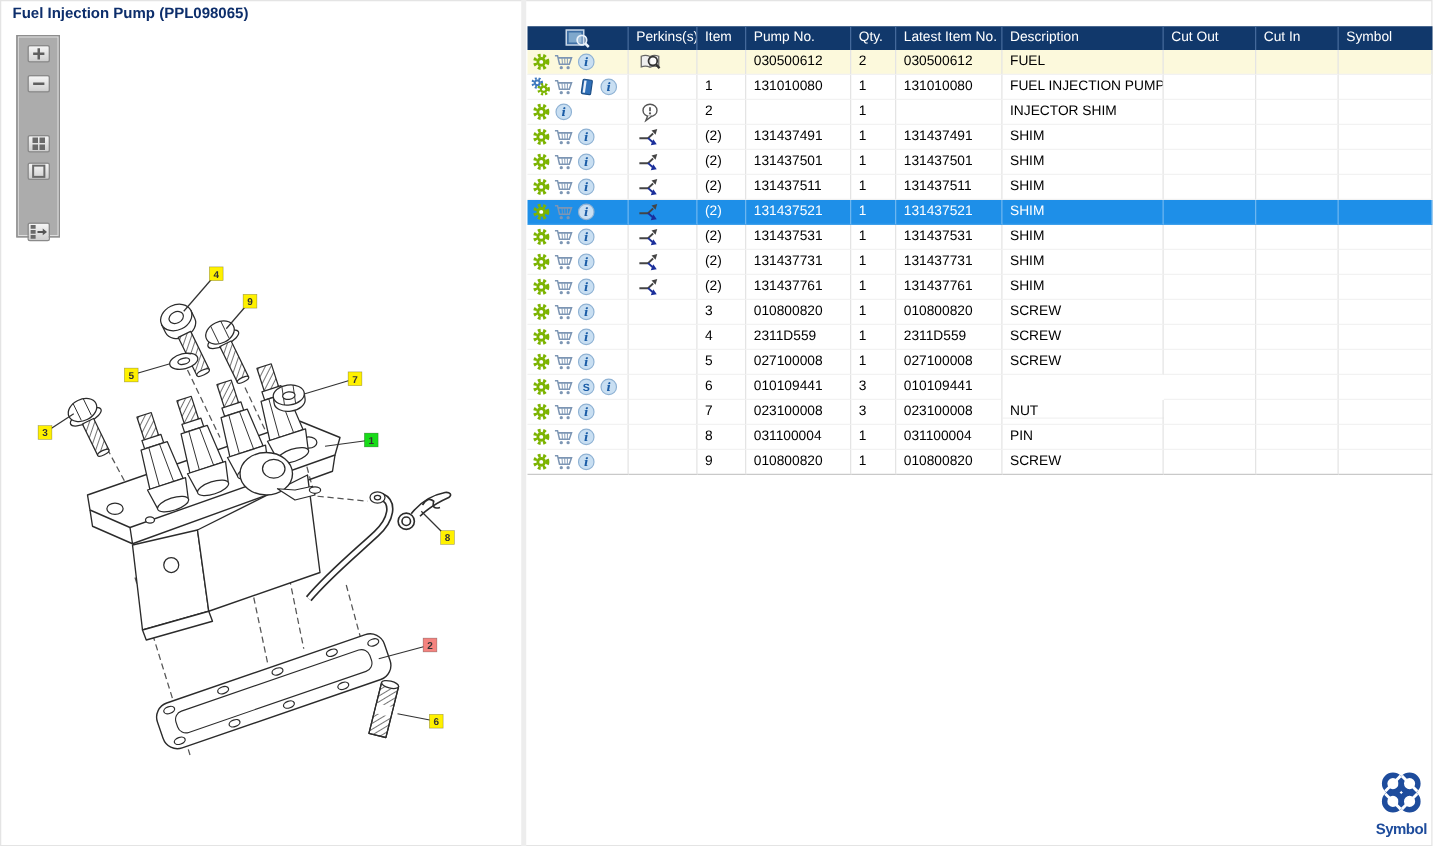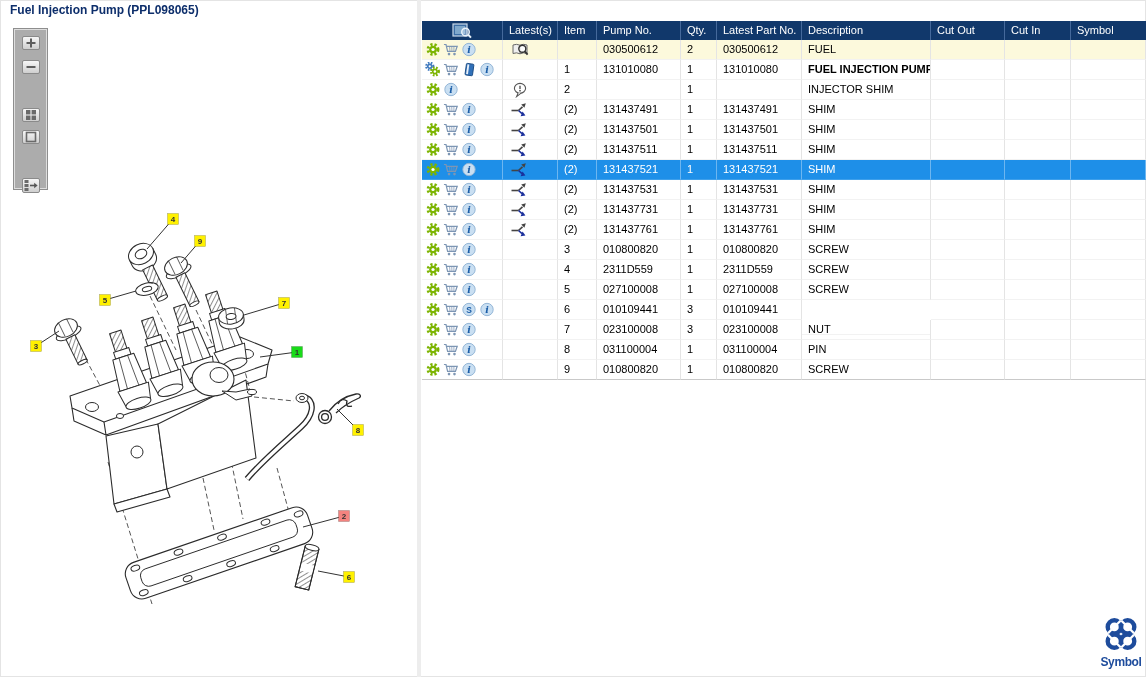--- a/index.html
+++ b/index.html
@@ -303,25 +303,25 @@
       <div class="th th-icon" style="width: 81px;">
         <span style="width:20px;height:16px;display:inline-flex">
           <svg viewBox="0 0 20 16">
             <rect x="1" y="1" width="14" height="12" fill="#3D6EA5" stroke="#C9D7E8" stroke-width="1.2"></rect>
             <rect x="3" y="3" width="10" height="8" fill="#7FA8CC"></rect>
             <circle cx="13.5" cy="9" r="3.8" fill="rgba(225,238,250,.35)" stroke="#EAF2FA" stroke-width="1.4"></circle>
             <line x1="16.2" y1="11.8" x2="19" y2="14.6" stroke="#EAF2FA" stroke-width="2"></line>
           </svg>
         </span>
       </div>
-      <div class="th" style="width: 55px;">Latest(s)</div>
+      <div class="th" style="width: 55px;">Perkins(s)</div>
       <div class="th" style="width: 39px;">Item</div>
       <div class="th" style="width: 84px;">Pump No.</div>
       <div class="th" style="width: 36px;">Qty.</div>
-      <div class="th" style="width: 85px;">Latest Part No.</div>
+      <div class="th" style="width: 85px;">Latest Item No.</div>
       <div class="th" style="width: 129px;">Description</div>
       <div class="th" style="width: 74px;">Cut Out</div>
       <div class="th" style="width: 66px;">Cut In</div>
       <div class="th" style="width: 75px;">Symbol</div>
     </div>
   <div id="table-body">
       <div class="row cream">
         <div class="cell actions-cell" style="width: 81px;">
           <span class="icon">
             <svg viewBox="0 0 16 16">
@@ -409,21 +409,21 @@
               <circle cx="8" cy="8" r="6.6" fill="#C9DFF2" stroke="#8FB2D4"></circle>
               <text x="8" y="11.8" text-anchor="middle" font-size="10" font-weight="bold" font-style="italic" font-family="DejaVu Serif, serif" fill="#1A5CA6">i</text>
             </svg>
           </span>
         </div>
         <div class="cell symbol-cell" style="width: 55px;"></div>
         <div class="cell" style="width: 39px;">1</div>
         <div class="cell" style="width: 84px;">131010080</div>
         <div class="cell" style="width: 36px;">1</div>
         <div class="cell" style="width: 85px;">131010080</div>
-        <div class="cell" style="width: 129px; font-weight: bold;">FUEL INJECTION PUMP</div>
+        <div class="cell" style="width: 129px;">FUEL INJECTION PUMP</div>
         <div class="cell" style="width: 74px;"></div>
         <div class="cell" style="width: 66px;"></div>
         <div class="cell" style="width: 75px;"></div>
       </div>
       <div class="row">
         <div class="cell actions-cell" style="width: 81px;">
           <span class="icon">
             <svg viewBox="0 0 16 16">
               <circle cx="8" cy="8" r="5.4" fill="none" stroke="#7CB400" stroke-width="3" stroke-dasharray="2.3 2.1"></circle>
               <circle cx="8" cy="8" r="4.1" fill="#7CB400"></circle>

